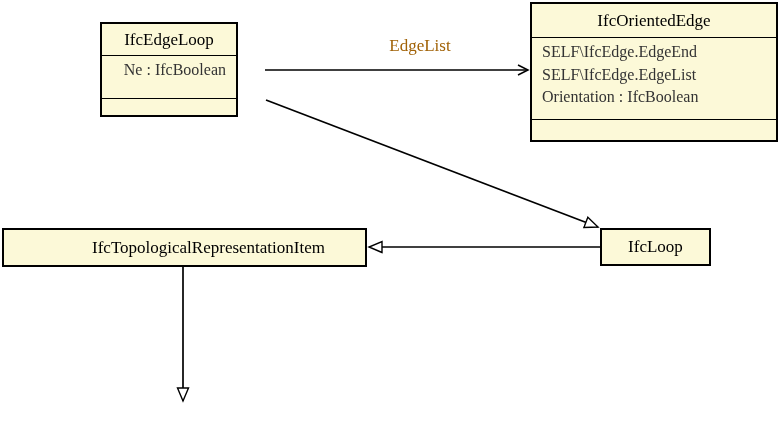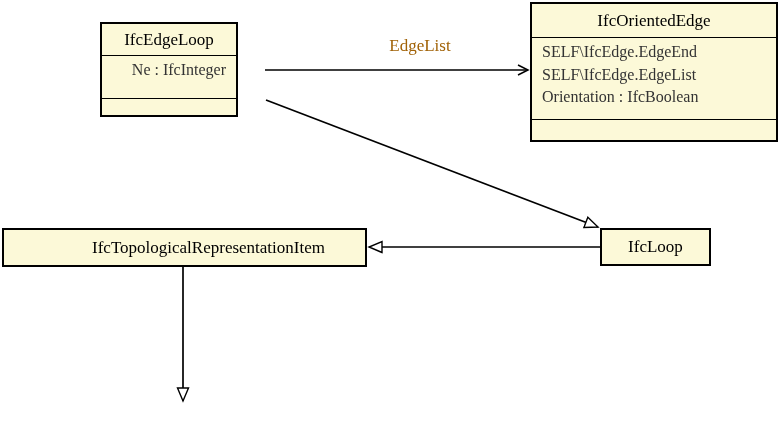--- a/index.html
+++ b/index.html
@@ -75,21 +75,21 @@
     <line x1="266" y1="100" x2="598" y2="227" stroke="#000" stroke-width="1.7" marker-end="url(#hollow)"></line>
     <line x1="600" y1="247" x2="369" y2="247" stroke="#000" stroke-width="1.7" marker-end="url(#hollow)"></line>
     <line x1="183" y1="266" x2="183" y2="401" stroke="#000" stroke-width="1.7" marker-end="url(#hollow)"></line>
   </svg>
 
   <div class="edge-label">EdgeList</div>
 
   <div class="uml-box" style="left:100px; top:22px; width:138px; height:95px;text-align:right;">
     <div class="uml-title" style="height:31px;">IfcEdgeLoop</div>
     <div class="uml-attrs" style="height:43px;">
-      <div>Ne : IfcInteger</div>
+      <div>Ne : IfcBoolean</div>
     </div>
     <div class="uml-empty"></div>
   </div>
 
   <div class="uml-box" style="left:530px; top:2px; width:248px; height:140px;">
     <div class="uml-title" style="height:33px;">IfcOrientedEdge</div>
     <div class="uml-attrs" style="height:82px;">
       <div>SELF\IfcEdge.EdgeEnd</div>
       <div>SELF\IfcEdge.EdgeList</div>
       <div>Orientation : IfcBoolean</div>

